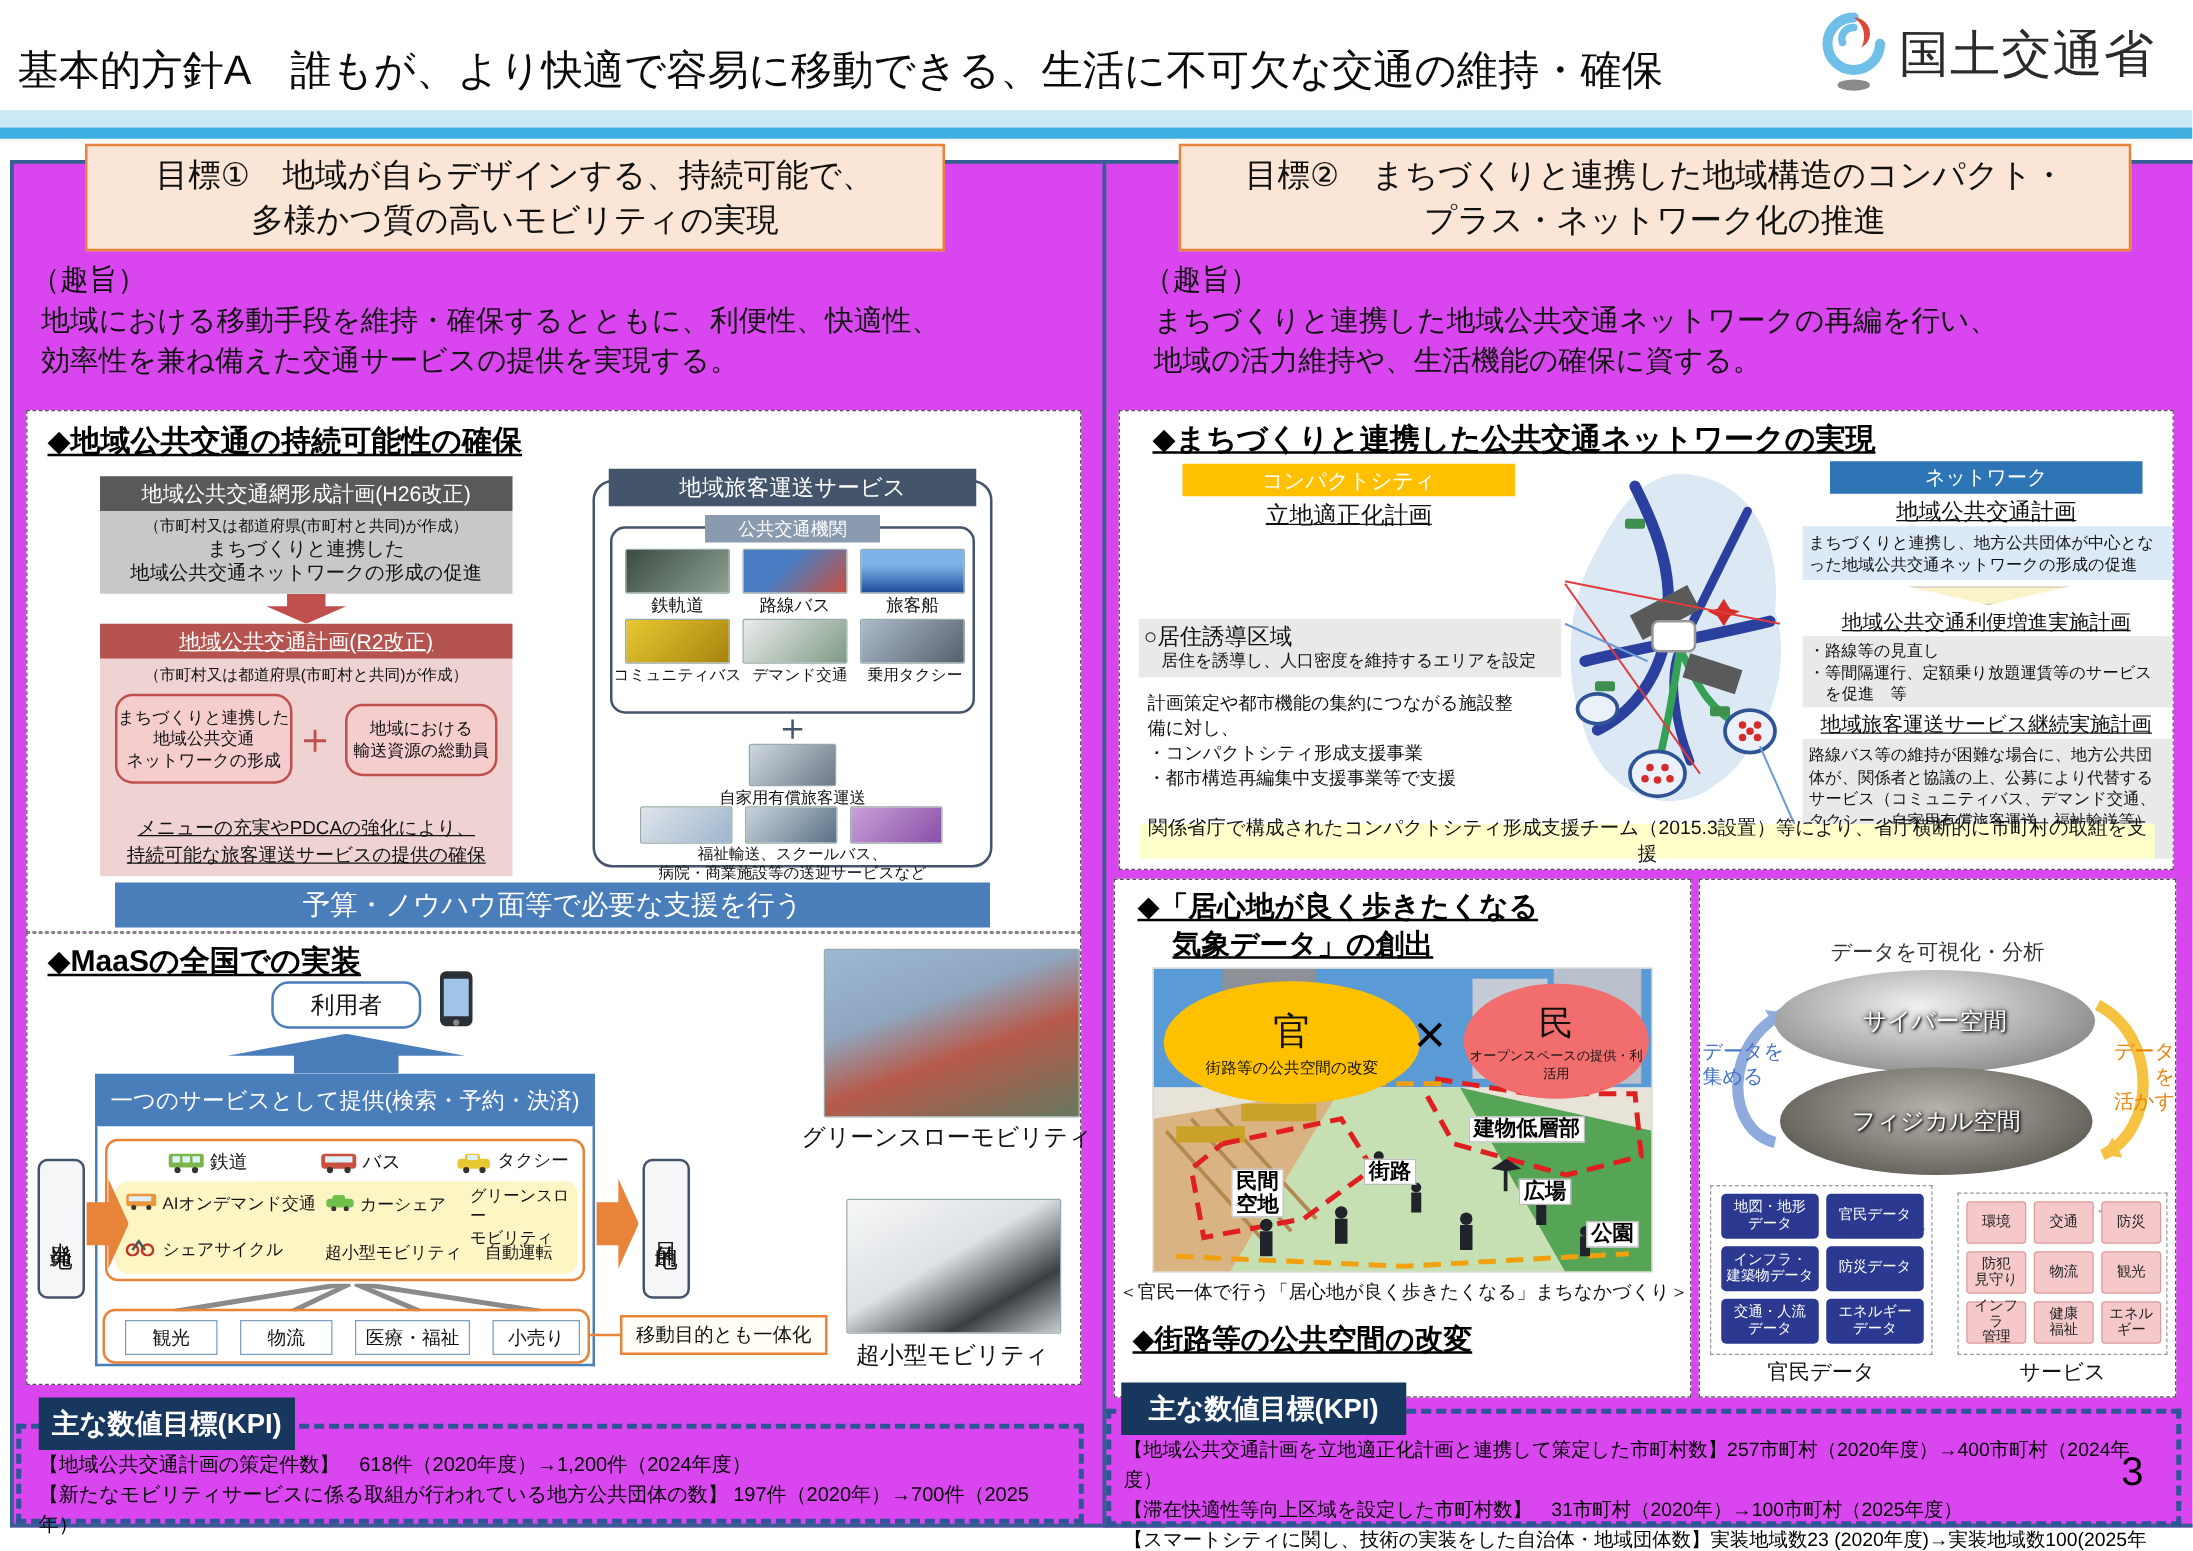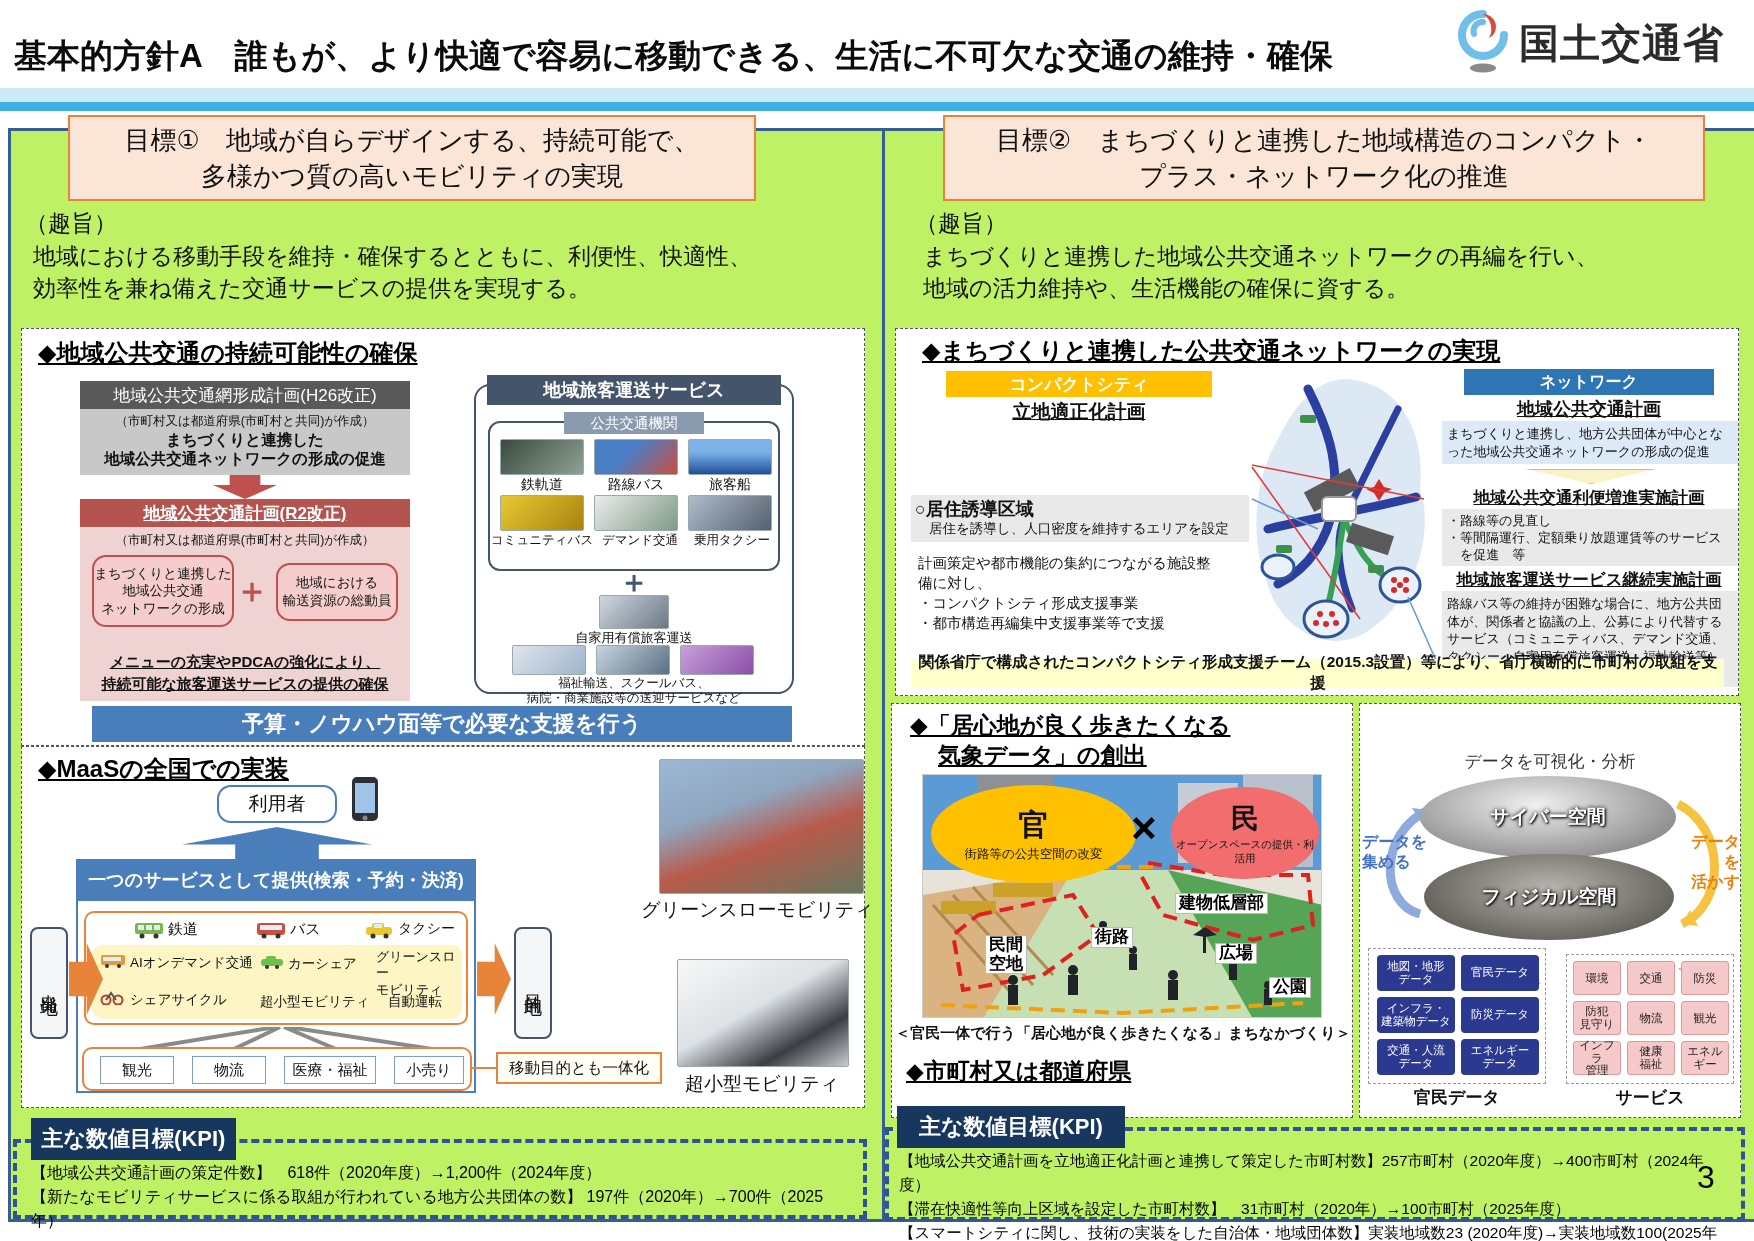--- a/index.html
+++ b/index.html
@@ -1,21 +1,21 @@
 <!DOCTYPE html>
 <html><head>
 <meta charset="utf-8">
 <style>
 *{margin:0;padding:0;box-sizing:border-box}
 body{width:1754px;height:1241px;position:relative;background:#fff;font-family:"Liberation Sans","DejaVu Sans",sans-serif;color:#111;overflow:hidden}
 .a{position:absolute}
 .c{display:flex;align-items:center;justify-content:center;text-align:center}
 .col{display:flex;flex-direction:column;align-items:center;justify-content:center;text-align:center}
-.b{font-weight:bold}.u{text-decoration:underline}.pre{white-space:pre-line}
-.panel{position:absolute;top:128px;width:924px;height:1094px;border:3px solid #365f91;background:#bef264}
+.b{font-weight:normal}.u{text-decoration:underline}.pre{white-space:pre-line}
+.panel{position:absolute;top:128px;width:924px;height:1094px;border:3px solid #365f91;background:#d946ef}
 .goal{background:#FBE5D6;border:2px solid #E8833A;z-index:5;line-height:1.4;font-size:26px;color:#101010}
 .sec{border:1.6px dashed #555;background:#fff}
 .h{font-weight:bold;text-decoration:underline;font-size:24px;color:#000}
 .photo{border:1px solid #9aa;border-radius:2px}
 .lbl{font-size:14px;text-align:center;color:#111}
 .kpibox{background:#17375E;color:#fff;font-weight:bold;font-size:22px;z-index:6}
 .kpid{border:4px dashed #2F5496;font-size:16px;line-height:1.5;color:#000}
 .gray{background:#E9E9E9}
 .navybox{background:#2B3990;color:#fff;border-radius:4px;font-size:11.5px;line-height:1.15}
 .pinkbox{background:#F5C9C9;border:1px solid #DB9B9B;border-radius:3px;font-size:11.5px;line-height:1.1;color:#222}
@@ -361,21 +361,21 @@
         <div style="font-size:10.5px">オープンスペースの提供・利活用</div>
       </div>
       <div class="a tag" style="left:252px;top:118px;font-size:17px">建物低層部</div>
       <div class="a tag" style="left:168px;top:152px;font-size:17px">街路</div>
       <div class="a tag pre" style="left:62px;top:160px;font-size:17px;text-align:center">民間
 空地</div>
       <div class="a tag" style="left:292px;top:168px;font-size:17px">広場</div>
       <div class="a tag" style="left:346px;top:202px;font-size:17px">公園</div>
     </div>
     <div class="a c b" style="left:2px;top:320px;width:458px;font-size:15px">＜官民一体で行う「居心地が良く歩きたくなる」まちなかづくり＞</div>
-    <div class="h a" style="left:14px;top:352px;font-size:23px">◆市町村又は都道府県</div>
+    <div class="h a" style="left:14px;top:352px;font-size:23px">◆街路等の公共空間の改変</div>
   </div>
 
   <div class="sec a" style="left:474px;top:572px;width:382px;height:415px">
     <div class="a c" style="left:40px;top:46px;width:300px;font-size:17px;color:#333">データを可視化・分析</div>
     <svg class="a" style="left:0;top:60px" width="382" height="220" viewBox="0 0 382 220">
       <path d="M60 150 C20 140 18 70 68 46" fill="none" stroke="#8FAADC" stroke-width="9"></path>
         <polygon points="68,46 52,44 62,60" fill="#8FAADC"></polygon>
       <path d="M318 40 C366 64 366 140 322 160" fill="none" stroke="#F5C242" stroke-width="9"></path>
         <polygon points="322,160 338,162 330,146" fill="#F5C242"></polygon>
       <g stroke="#aaa" stroke-width="1.5" stroke-dasharray="6 4">

